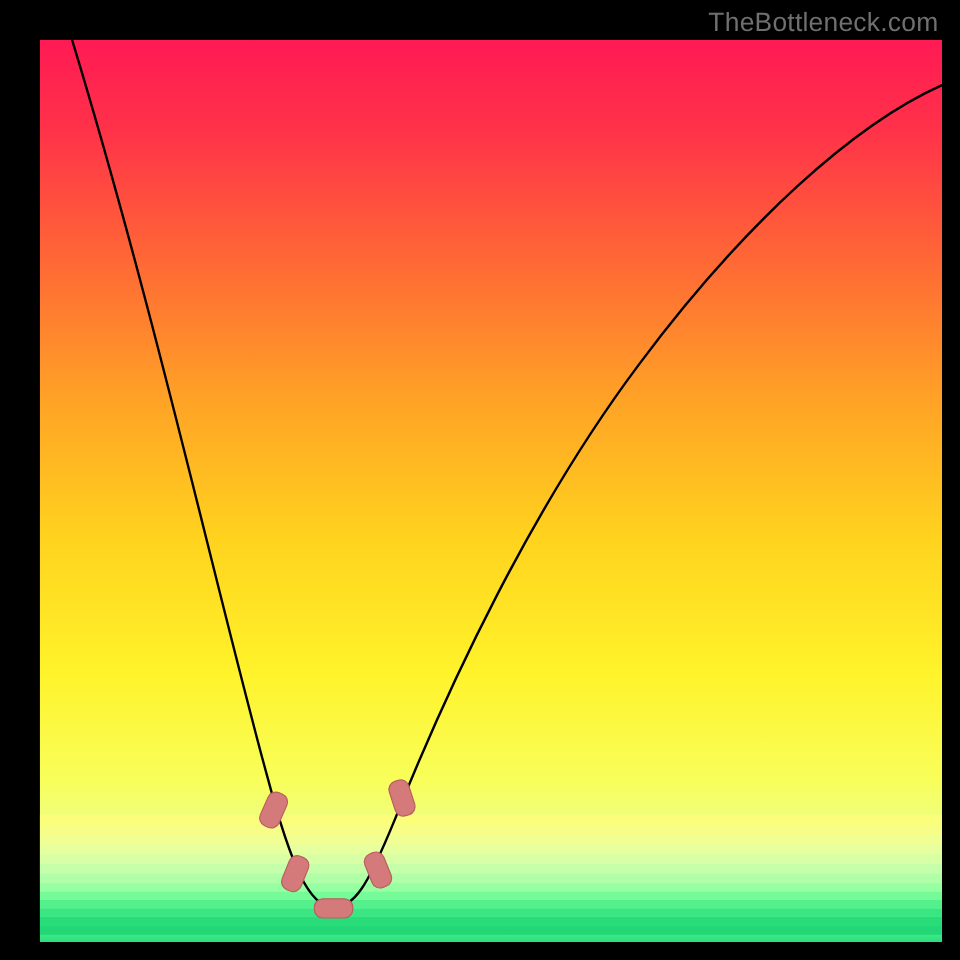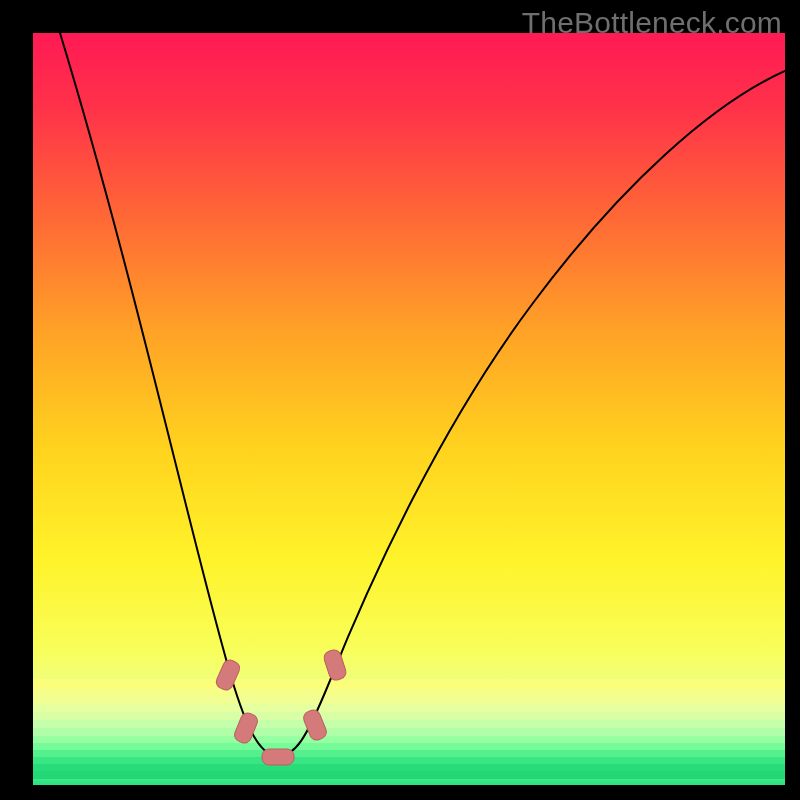--- a/index.html
+++ b/index.html
@@ -14,21 +14,21 @@
     width: 800px;
     height: 800px;
     background: #000;
     position: relative;
   }
   .watermark {
     position: absolute;
     top: 6px;
     right: 18px;
     font-family: Arial, Helvetica, sans-serif;
-    font-size: 30px;
+    font-size: 22px;
     font-weight: 400;
     color: #6f6f6f;
     letter-spacing: 0.2px;
     z-index: 10;
     user-select: none;
   }
   .plot {
     position: absolute;
     left: 33px;
     top: 33px;

